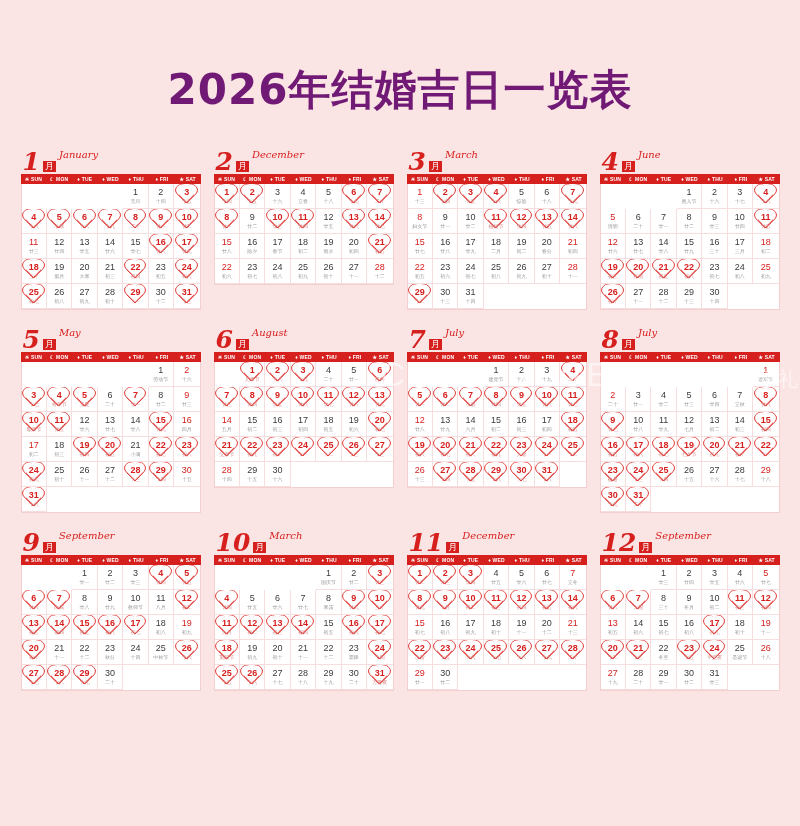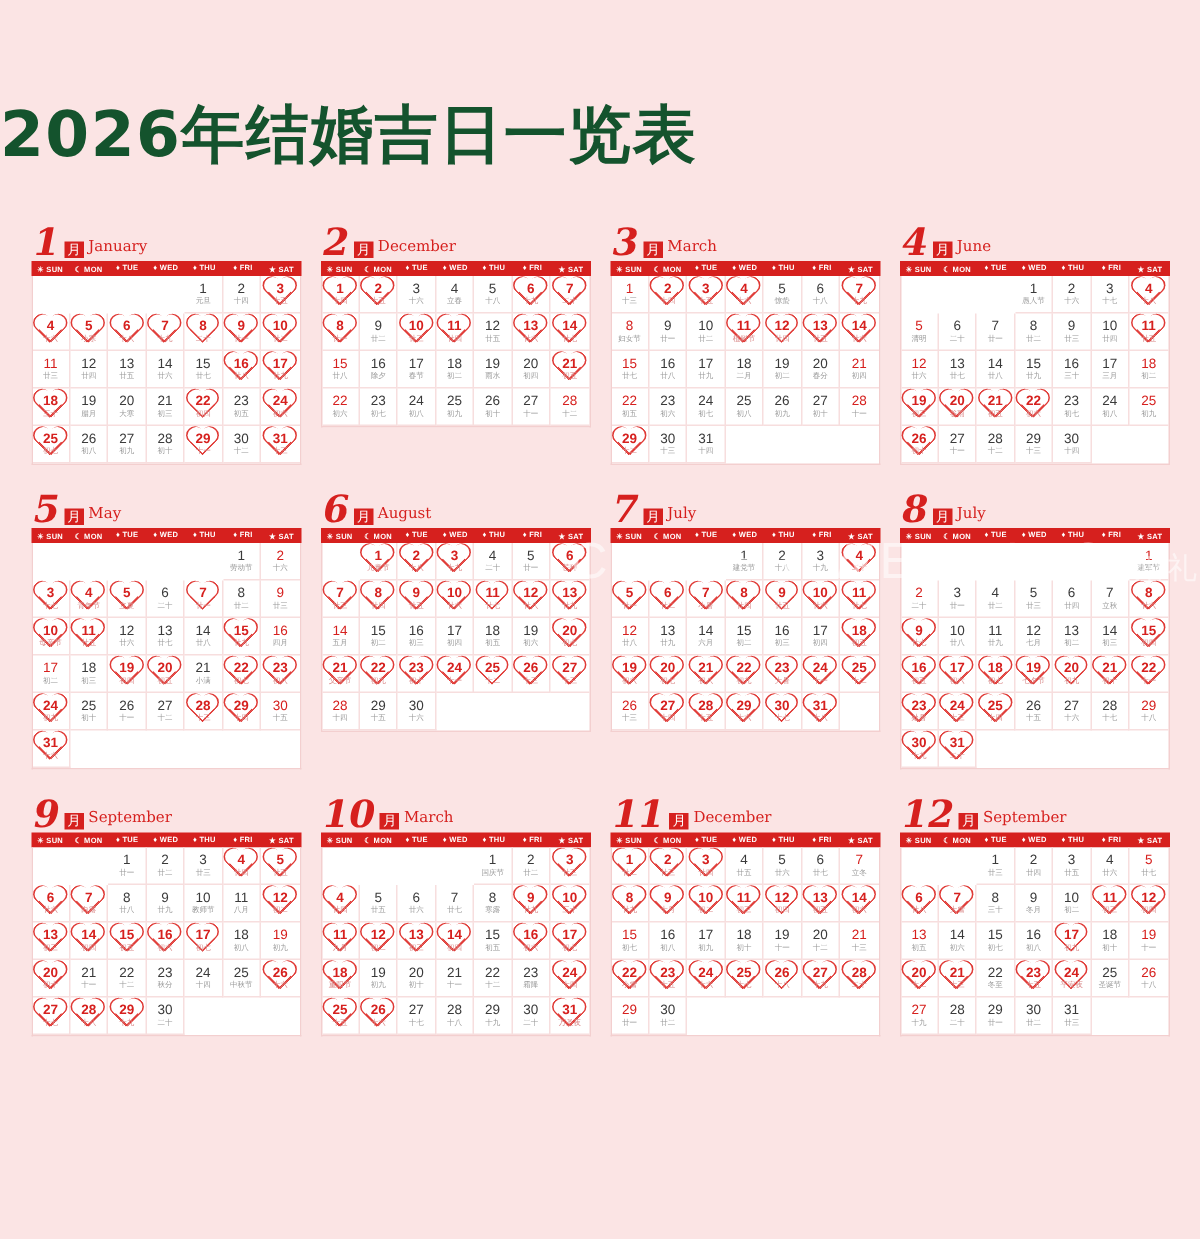--- a/index.html
+++ b/index.html
@@ -4,22 +4,22 @@
 <style>
   html,body{margin:0;padding:0;}
   body{
     width:800px;height:826px;
     background:#fbe4e4;
     font-family:"Liberation Sans", sans-serif;
     position:relative;
     overflow:hidden;
   }
   .title{
-    text-align:left;
-    color:#14532d;
+    text-align:center;
+    color:#701a75;
     font-size:42px;
     font-weight:bold;
     letter-spacing:1px;
     padding-top:34px;
     font-family:"DejaVu Sans","Liberation Sans",sans-serif;
   }
   .watermark{
     position:absolute;
     left:0;right:0;top:355px;
     text-align:right;
@@ -64,21 +64,22 @@
     background:#d6201e;
     color:#fff;
     font-size:9px;
     padding:1px 2px;
     line-height:1;
     margin-bottom:2px;
   }
   .m-en{
     color:#d6201e;
     font-size:10px;
-    margin-bottom:4px;
+    font-style:italic;
+    margin-bottom:14px;
     font-family:"DejaVu Serif","Liberation Serif",serif;
   }
   .wk{
     display:grid;
     grid-template-columns:repeat(7,1fr);
     background:#d6201e;
     color:#fff;
     font-size:5px;
     letter-spacing:.2px;
     height:10px;

